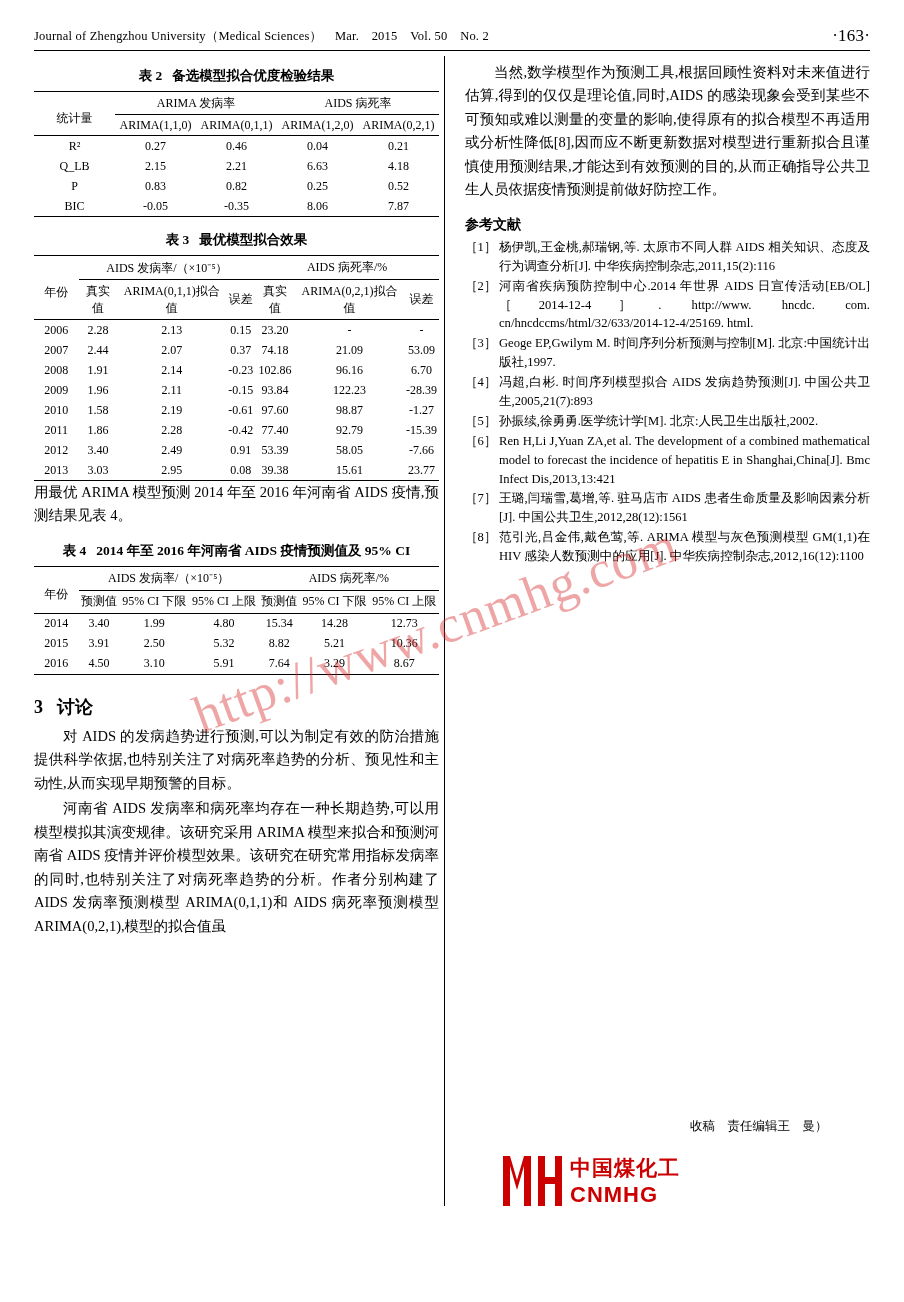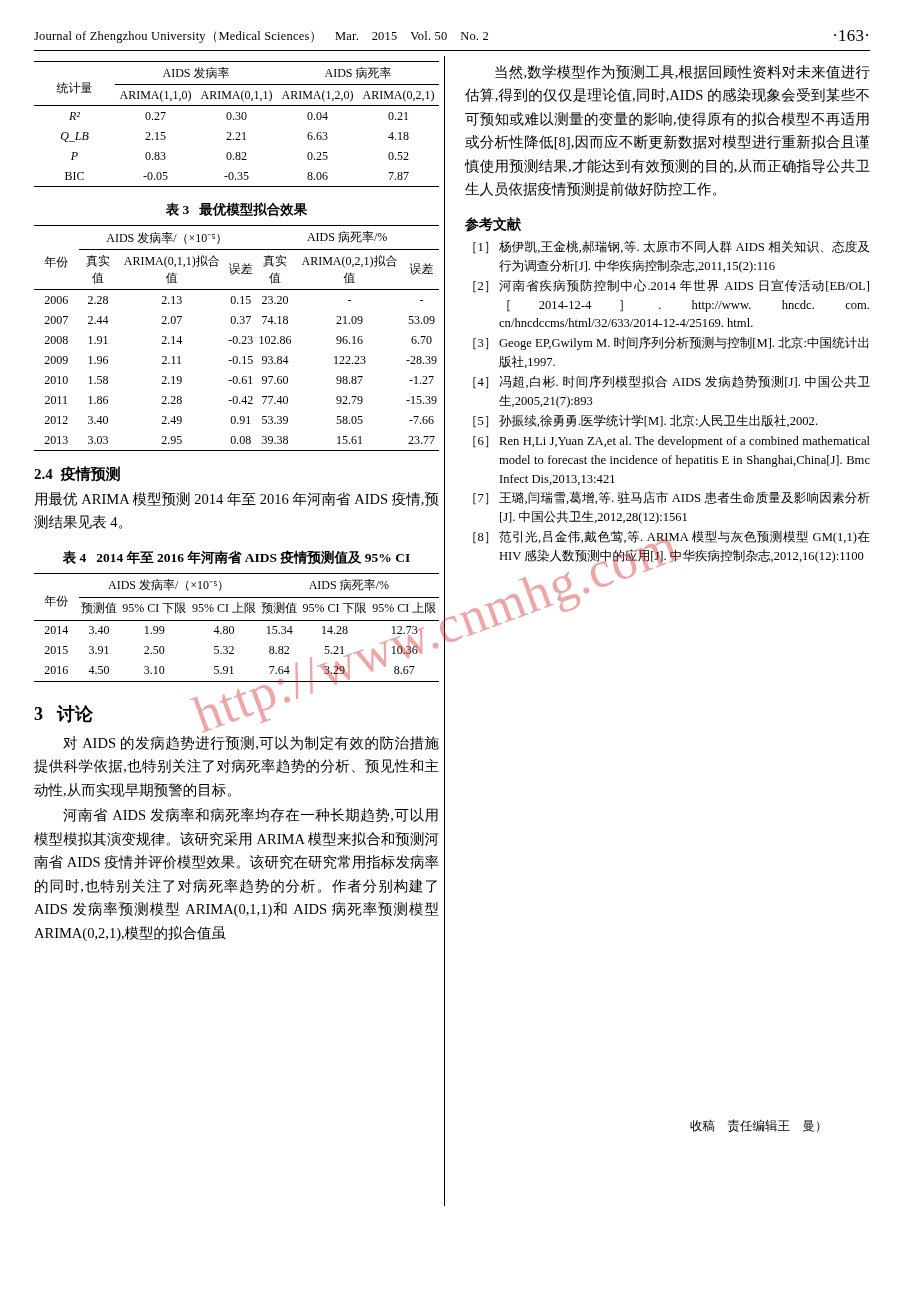--- a/index.html
+++ b/index.html
@@ -45,21 +45,21 @@
     border-collapse:collapse;width:100%;font-size:12px;
     font-family:"Liberation Serif", serif;
   }
   table.data th, table.data td{
     padding:2.5px 2px;text-align:center;font-weight:normal;
   }
   .tline-top{border-top:1.3px solid #000;}
   .tline-mid{border-top:.8px solid #000;}
   .tline-bot{border-bottom:1.3px solid #000;}
   .span-under{border-bottom:.8px solid #000;}
-  .it{font-style:italic;}
+  .it{}
   
   p.body{
     font-size:14.5px;line-height:1.62;margin:0 0 2px 0;text-align:justify;
     text-justify:inter-ideograph;
   }
   p.ind{text-indent:2em;}
   h3.sec{
     font-size:15px;font-weight:bold;margin:14px 0 4px 0;
   }
   h3.sec .n{margin-right:8px;}
@@ -111,37 +111,40 @@
     <div class="right">·163·</div>
   </div>
   <div class="rule"></div>
 
   <div class="vline"></div>
 
   <div class="cols">
 
     <div class="col colL">
 
+      <div class="tbl-title">
+        <span class="num">表 2</span><span>备选模型拟合优度检验结果</span>
+      </div>
       <table class="data">
         <tbody>
             <tr class="tline-top">
           <td rowspan="2" style="width:20%;padding-top:12px;">统计量</td>
-          <td colspan="2" class="span-under">AIDS 发病率</td>
+          <td colspan="2" class="span-under">ARIMA 发病率</td>
           <td colspan="2" class="span-under">AIDS 病死率</td>
         </tr>
         <tr>
           <td>ARIMA(1,1,0)</td>
           <td>ARIMA(0,1,1)</td>
           <td>ARIMA(1,2,0)</td>
           <td>ARIMA(0,2,1)</td>
         </tr>
         <tr class="tline-mid">
           <td class="it">R²</td>
           <td>0.27</td>
-          <td>0.30</td>
+          <td>0.46</td>
           <td>0.04</td>
           <td>0.21</td>
         </tr>
         <tr>
           <td class="it">Q_LB</td>
           <td>2.15</td>
           <td>2.21</td>
           <td>6.63</td>
           <td>4.18</td>
         </tr>
@@ -248,23 +251,20 @@
           <td>3.03</td>
           <td>2.95</td>
           <td>0.08</td>
           <td>39.38</td>
           <td>15.61</td>
           <td>23.77</td>
         </tr>
       </tbody>
         </table>
 
-      <h3 class="sec">
-        <span class="n">2.4</span><span>疫情预测</span>
-      </h3>
       <p class="body">用最优 ARIMA 模型预测 2014 年至 2016 年河南省 AIDS 疫情,预测结果见表 4。</p>
 
       <div class="tbl-title" style="text-align:center;margin-top:14px;">
         <span class="num">表 4</span><span>2014 年至 2016 年河南省 AIDS 疫情预测值及 95% CI</span>
       </div>
       <table class="data">
         <tbody>
             <tr class="tline-top">
           <td rowspan="2" style="width:11%;padding-top:12px;">年份</td>
           <td colspan="3" class="span-under">AIDS 发病率/（×10⁻⁵）</td>
@@ -351,15 +351,29 @@
         <div class="ref">
           <div class="tag">［8］</div>
           <div class="txt">范引光,吕金伟,戴色莺,等. ARIMA 模型与灰色预测模型 GM(1,1)在 HIV 感染人数预测中的应用[J]. 中华疾病控制杂志,2012,16(12):1100</div>
         </div>
       </div>
     </div>
   </div>
 
   <div class="wm">http://www.cnmhg.com</div>
 
+  <div class="logo">
+    <svg width="62" height="58" viewBox="0 0 62 58">
+      <rect x="3" y="4" width="7" height="50" fill="#c00"></rect>
+      <rect x="24" y="4" width="7" height="50" fill="#c00"></rect>
+      <polygon points="10,4 17,28 24,4 24,14 17,38 10,14" fill="#c00"></polygon>
+      <rect x="38" y="4" width="7" height="50" fill="#c00"></rect>
+      <rect x="55" y="4" width="7" height="50" fill="#c00"></rect>
+      <rect x="38" y="25" width="24" height="7" fill="#c00"></rect>
+    </svg>
+    <div class="cn">
+      <div class="top">中国煤化工</div>
+      <div class="bot">CNMHG</div>
+    </div>
+  </div>
   <div class="footline">收稿　责任编辑王　曼）</div>
 
 </div>
 
 </body></html>

